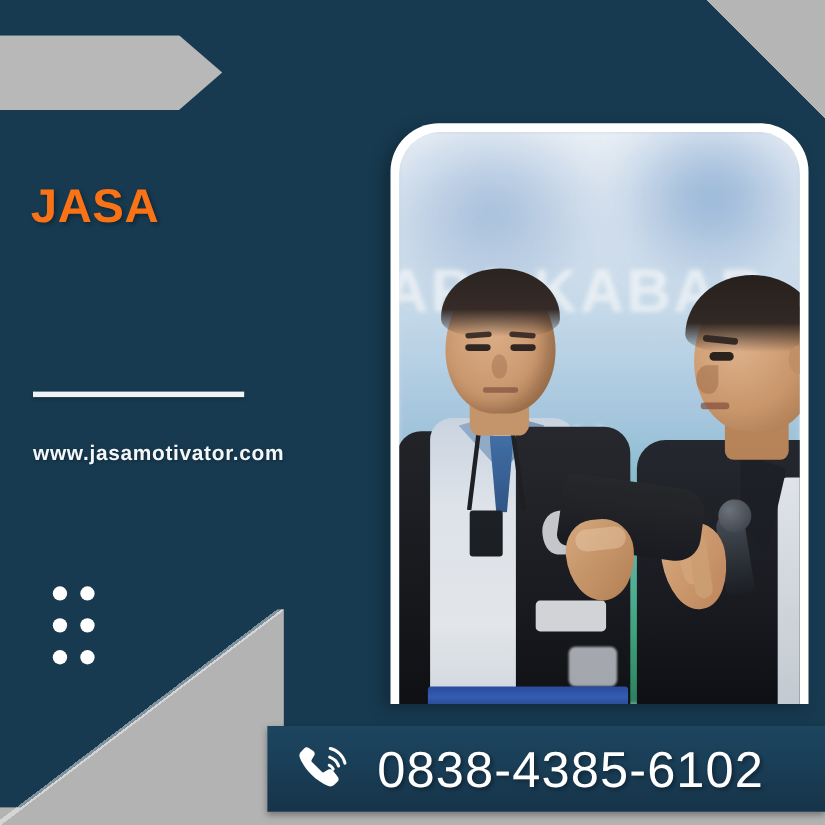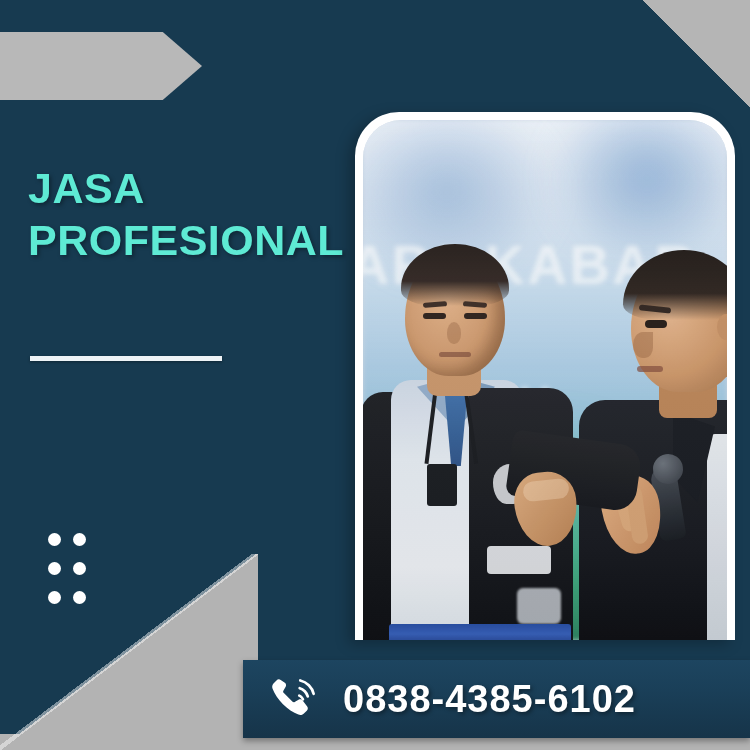--- a/index.html
+++ b/index.html
@@ -61,21 +61,21 @@
   .chevron-wrap { position:absolute; left:0; top:0; }
 
   
   .headline {
     position:absolute;
     left:28px; top:162px;
     width:330px;
   }
   .headline .line {
     display:block;
-    color:#5eead4;
+    color:#f97316;
     font-weight:bold;
     font-size:43px;
     line-height:52px;
     letter-spacing:0.5px;
     text-shadow:2px 2px 4px rgba(0,0,0,.35);
     white-space:nowrap;
   }
 
   .divider {
     position:absolute;
@@ -370,22 +370,22 @@
     background:linear-gradient(to bottom, #1d4560 0%, #1a3f58 40%, #163449 100%);
     box-shadow:0 3px 6px rgba(0,0,0,.35);
     display:flex;
     align-items:center;
     gap:22px;
     padding-left:26px;
   }
   .phone-icon { width:52px; height:52px; flex:0 0 auto; display:block; }
   .phone-number {
     color:#ffffff;
-    font-size:38px;
-    font-weight:bold;
+    font-size:46px;
+    font-weight:normal;
     letter-spacing:1px;
     text-shadow:2px 2px 4px rgba(0,0,0,.4);
     line-height:1;
   }
 </style>
 </head>
 <body>
 
 <div id="poster">
 
@@ -394,25 +394,25 @@
   <div class="corner-tri-bl"></div>
   <div class="corner-tri-bl-edge"></div>
 
   <div class="chevron-wrap">
     <div class="chevron-hi"></div>
     <div class="chevron"></div>
   </div>
 
   <div class="headline">
     <span class="line">JASA</span>
-    <span class="line">PROFESIONAL</span>
   </div>
 
   <div class="divider"></div>
 
+  <div class="website">www.jasamotivator.com</div>
 
   <div class="dots">
     <i></i>
     <i></i>
     <i></i>
     <i></i>
     <i></i>
     <i></i>
   </div>
 

